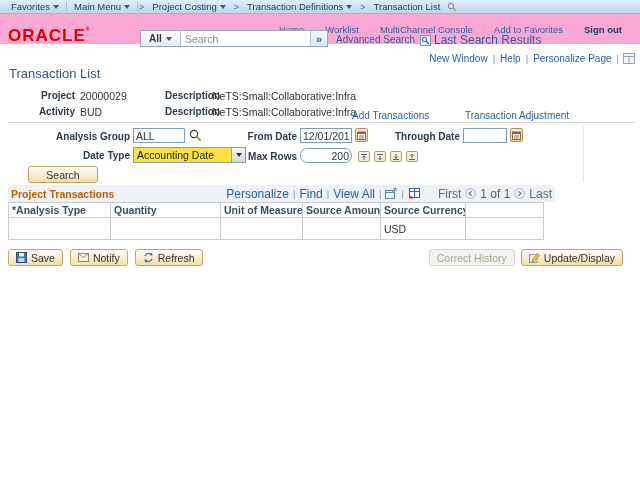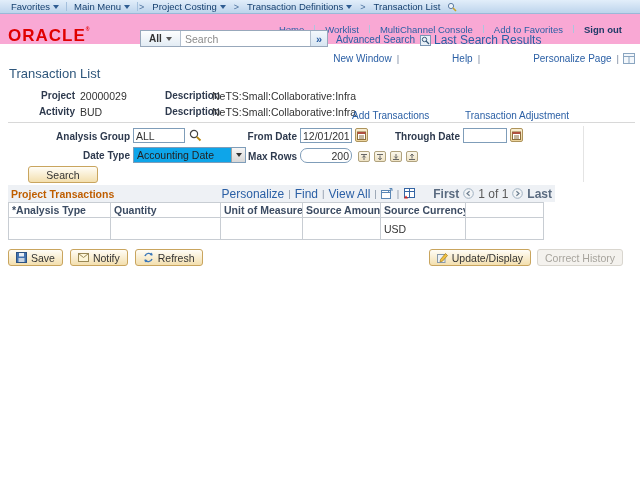--- a/index.html
+++ b/index.html
@@ -41,21 +41,21 @@
   .gobtn{width:17px;background:linear-gradient(#f3f8fc,#d9e6f2);border-left:1px solid #b3c0cf;
     color:#2a5fa5;font-size:11px;display:flex;align-items:center;justify-content:center;
     font-weight:bold;cursor:pointer;}
   .adv{position:absolute;left:336px;top:34px;font-size:10px;color:#2a5fa5;cursor:pointer;}
   .lastres{position:absolute;left:420px;top:33px;font-size:12px;color:#2a5fa5;display:flex;
     align-items:center;gap:3px;cursor:pointer;}
 
   
   .pagelinks{position:absolute;right:5px;top:53px;display:flex;align-items:center;font-size:10px;
     color:#2a5fa5;}
-  .pl{padding:0 5px;cursor:pointer;white-space:nowrap;margin-left:48px;}
+  .pl{padding:0 5px;cursor:pointer;white-space:nowrap;}
   .pipe{color:#7c8aa0;font-size:9.5px;}
   .pipe::before{content:"|";}
 
   
   .title{position:absolute;left:9px;top:66px;font-size:13px;color:#2f577c;}
   .lbl{position:absolute;font-size:10px;font-weight:bold;color:#2e3a4e;text-align:right;
     white-space:nowrap;}
   .lbl.left{text-align:left;}
   .val{position:absolute;font-size:10.5px;color:#333;white-space:nowrap;}
   .lnk{position:absolute;font-size:10px;color:#2a5fa5;cursor:pointer;white-space:nowrap;}
@@ -63,21 +63,21 @@
   .vline{position:absolute;left:583px;top:126px;width:1px;height:56px;background:#e4e4e4;}
 
   
   .tbox{position:absolute;height:15px;border:1px solid #7f9db9;font-size:10.5px;padding:0 2px;
     color:#333;font-family:inherit;}
   .calbtn{position:absolute;width:13px;height:14px;border:1px solid #ad935b;border-radius:2px;
     background:linear-gradient(#f9efd4,#ecd39b);display:flex;align-items:center;
     justify-content:center;cursor:pointer;padding:0;}
   .lookup{position:absolute;cursor:pointer;}
   .selectbox{position:absolute;left:133px;top:147px;width:113px;height:16px;
-    border:1px solid #7f9db9;background:#0ea5e9;display:flex;align-items:center;cursor:pointer;}
+    border:1px solid #7f9db9;background:#fde047;display:flex;align-items:center;cursor:pointer;}
   .seltext{flex:1;font-size:10.5px;padding:0 3px;color:#222;white-space:nowrap;overflow:hidden;}
   .selarrow{width:14px;height:100%;background:linear-gradient(#f6f6f6,#d7d7d7);
     border-left:1px solid #a0a0a0;display:flex;align-items:center;justify-content:center;}
   .selarrow .caret{border-top-color:#333;}
   .minibtn{position:absolute;width:12px;height:11px;border:1px solid #b0a27e;border-radius:2px;
     background:linear-gradient(#fbf7ec,#efe3c4);display:flex;align-items:center;
     justify-content:center;cursor:pointer;padding:0;}
   .btn{display:inline-flex;align-items:center;justify-content:center;gap:4px;height:17px;
     padding:0 7px;border:1px solid #c9a55e;border-radius:3px;
     background:linear-gradient(#fffdf7,#f3dfae);font-size:10.5px;color:#333;cursor:pointer;
@@ -88,21 +88,21 @@
   
   .gridbar{position:absolute;left:8px;top:185px;width:547px;height:17px;background:#eef1f5;
     display:flex;align-items:center;padding:0 3px;}
   .gridtitle{font-weight:bold;font-size:10.5px;color:#bf5e00;}
   .gridnav{margin-left:auto;display:flex;align-items:center;gap:4px;font-size:12px;
     color:#2a5fa5;}
   .gpipe{color:#8a97a8;font-size:9.5px;}
   .gpipe::before{content:"|";}
   .glink{cursor:pointer;}
   .pagtxt{color:#5a5a5a;}
-  .fl{color:#5a6b80;cursor:pointer;font-weight:bold;}
+  .fl{color:#5a6b80;cursor:pointer;}
   .pagpad{width:10px;}
   .gridtable{position:absolute;left:8px;top:202px;width:535px;border-collapse:collapse;
     table-layout:fixed;font-size:10.5px;}
   .gridtable th{border:1px solid #c8cdd3;color:#3c4c63;font-weight:bold;padding:1px 3px;
     height:14px;background:#fff;text-align:left;overflow:hidden;white-space:nowrap;}
   .gridtable td{border:1px solid #c8cdd3;height:22px;padding:1px 3px;color:#333;
     overflow:hidden;white-space:nowrap;}
   .num{text-align:right;}
 
   
@@ -361,23 +361,23 @@
       <svg class="icn" width="11" height="11">
         <path d="M2 4 A4 4 0 0 1 9 3" fill="none" stroke="#3a76b8" stroke-width="1.4"></path>
         <path d="M9 0.5 L9.5 3.5 L6.5 3" fill="#3a76b8"></path>
         <path d="M9 7 A4 4 0 0 1 2 8" fill="none" stroke="#3a76b8" stroke-width="1.4"></path>
         <path d="M2 10.5 L1.5 7.5 L4.5 8" fill="#3a76b8"></path>
       </svg>
       <span>Refresh</span>
     </button>
   </div>
   <div class="toolbar-r">
+    <button class="btn disabled">Correct History</button>
     <button class="btn">
       <svg class="icn" width="11" height="11">
         <rect x="0.5" y="2.5" width="7.5" height="8" fill="#eef2f6" stroke="#8899aa"></rect>
         <path d="M3.5 7.5 L8.5 1.5 L10.5 3.5 L5.5 9.2 L3 9.8 Z" fill="#f0c040" stroke="#a07818" stroke-width="0.7"></path>
       </svg>
       <span>Update/Display</span>
     </button>
-    <button class="btn disabled">Correct History</button>
   </div>
 
 </div>
 
 </body></html>

